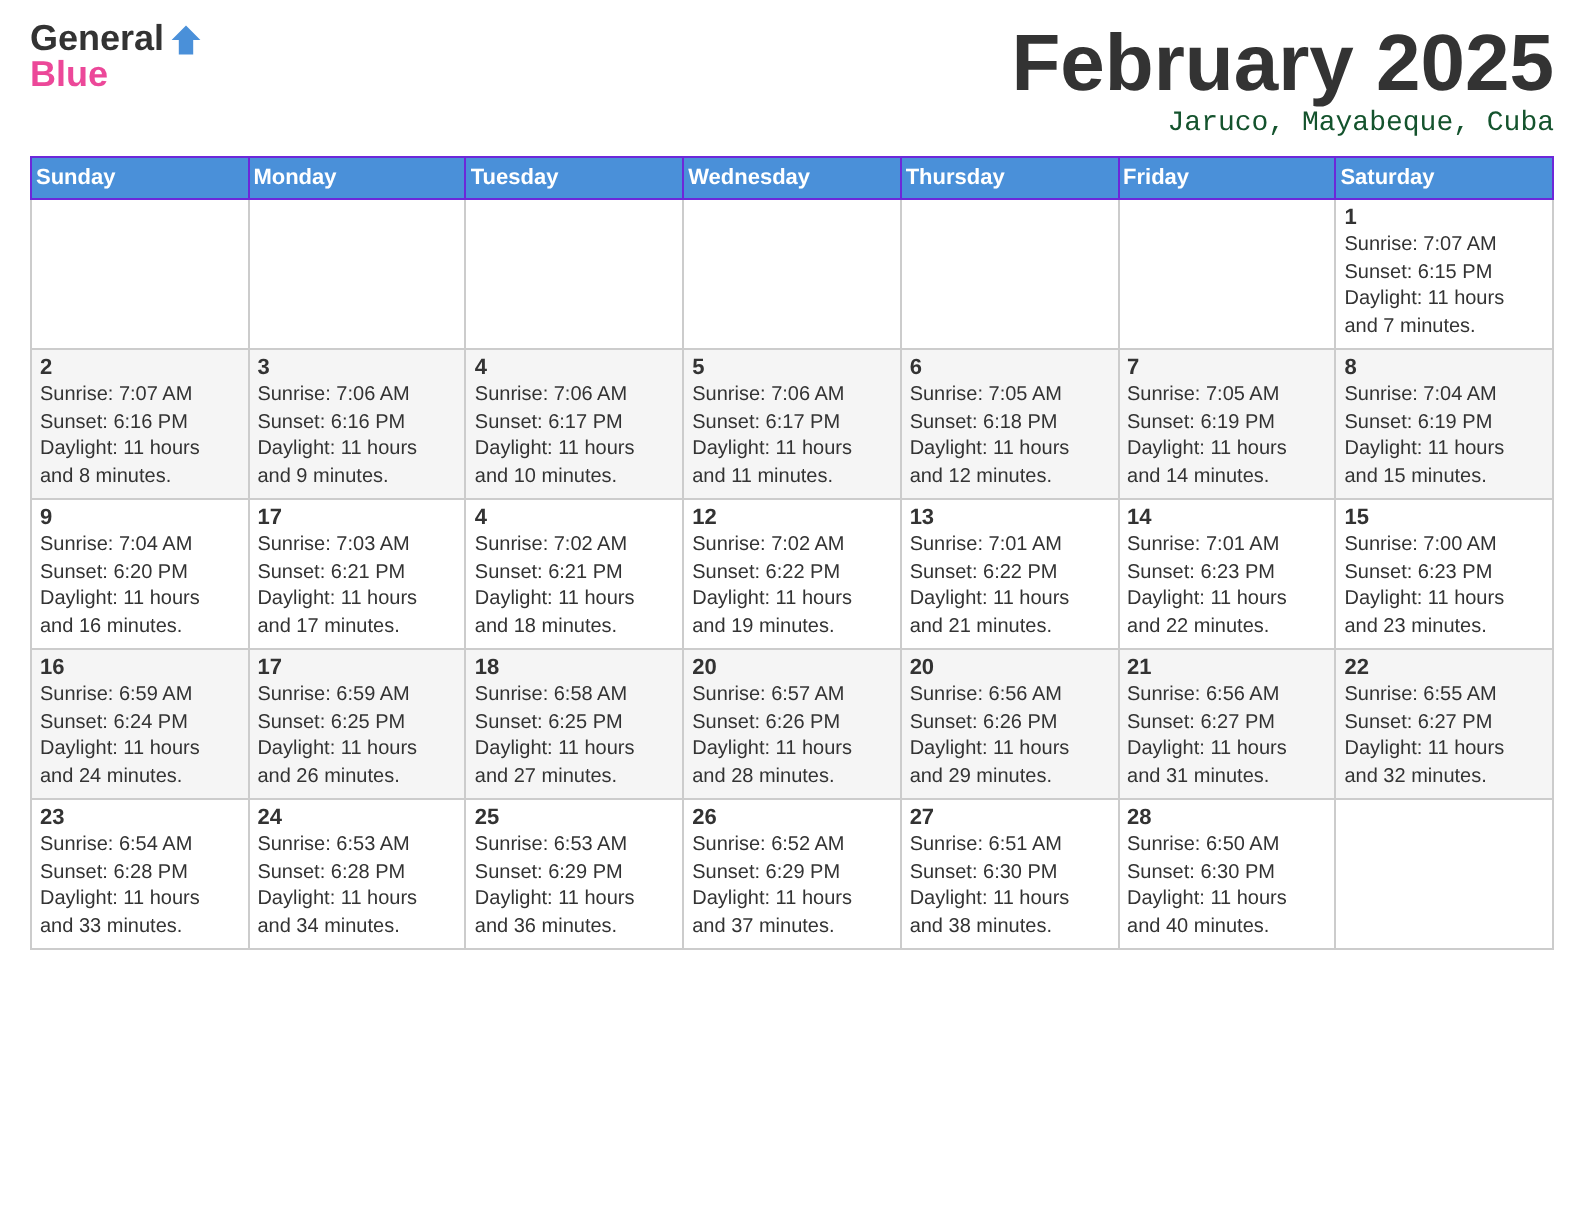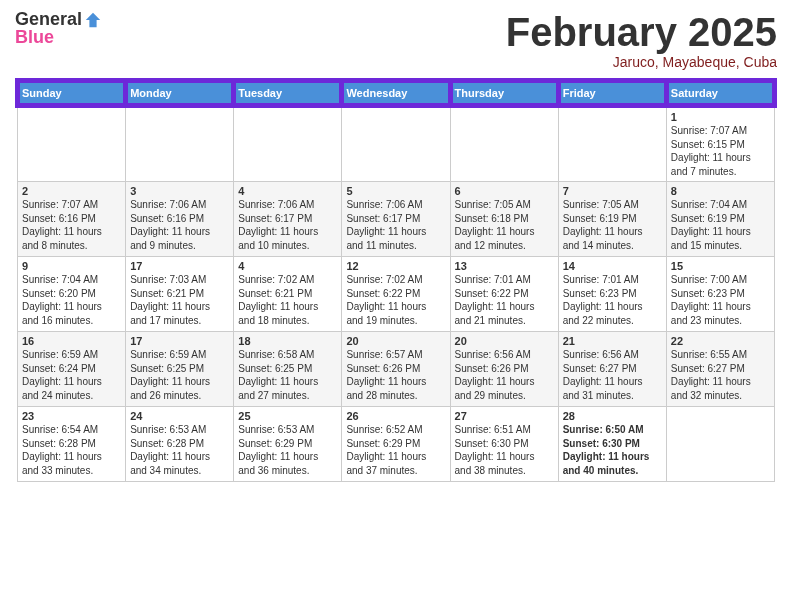--- a/index.html
+++ b/index.html
@@ -42,35 +42,36 @@
       text-align: right;
     }
     .month-title {
       font-size: 40px;
       font-weight: bold;
       color: #333;
       line-height: 1.1;
     }
     .location-title {
       font-size: 14px;
-      color: #7f1d1d;
+      color: #14532d;
+      font-family: Liberation Mono, monospace;
     }
     .calendar {
       width: 100%;
       border-collapse: collapse;
       font-size: 9.5px;
     }
     .calendar th {
       background: #4a90d9;
       color: #fff;
       font-weight: bold;
       font-size: 11px;
       padding: 4px 2px;
       text-align: left;
-      border: 5px solid #6d28d9;
+      border: 1px solid #6d28d9;
     }
     .calendar td {
       border: 1px solid #ccc;
       vertical-align: top;
       padding: 3px 4px;
       width: calc(100% / 7);
       height: 75px;
       color: #333;
       font-size: 9px;
     }
@@ -329,21 +330,21 @@
           </td>
           <td>
             <span class="day-num">27</span>
             <div class="day-info" style="white-space: pre-line;">Sunrise: 6:51 AM
 Sunset: 6:30 PM
 Daylight: 11 hours
 and 38 minutes.</div>
           </td>
           <td>
             <span class="day-num">28</span>
-            <div class="day-info" style="white-space: pre-line; font-weight: bold;">Sunrise: 6:50 AM
+            <div class="day-info" style="white-space: pre-line;">Sunrise: 6:50 AM
 Sunset: 6:30 PM
 Daylight: 11 hours
 and 40 minutes.</div>
           </td>
           <td class="empty-cell"></td>
         </tr>
       </tbody>
   </table>
 </div>
 

